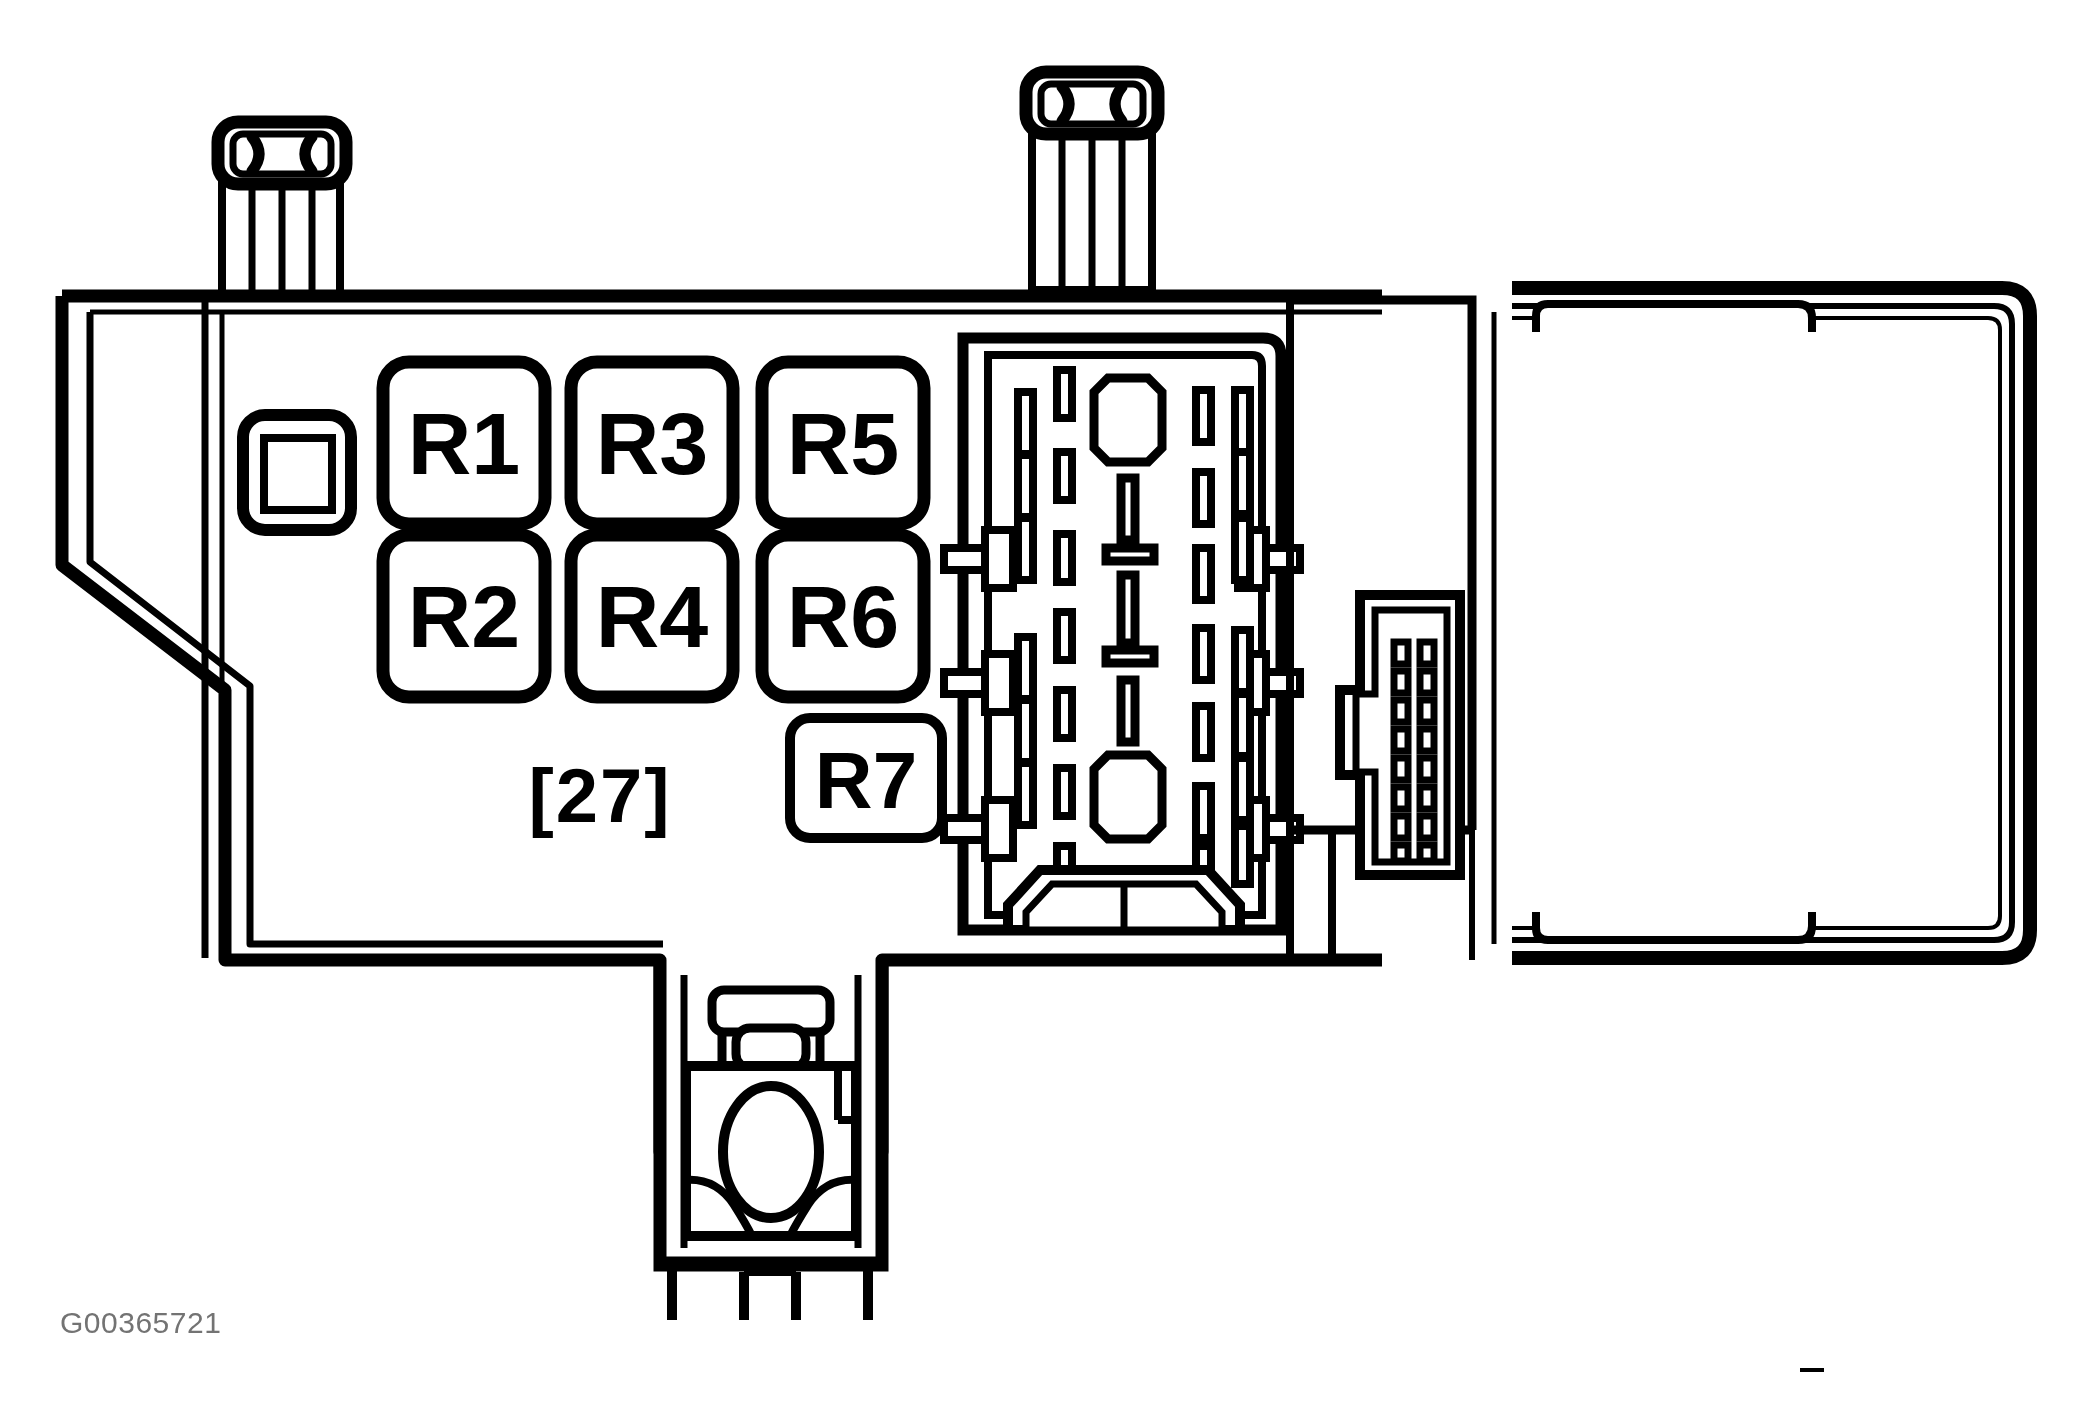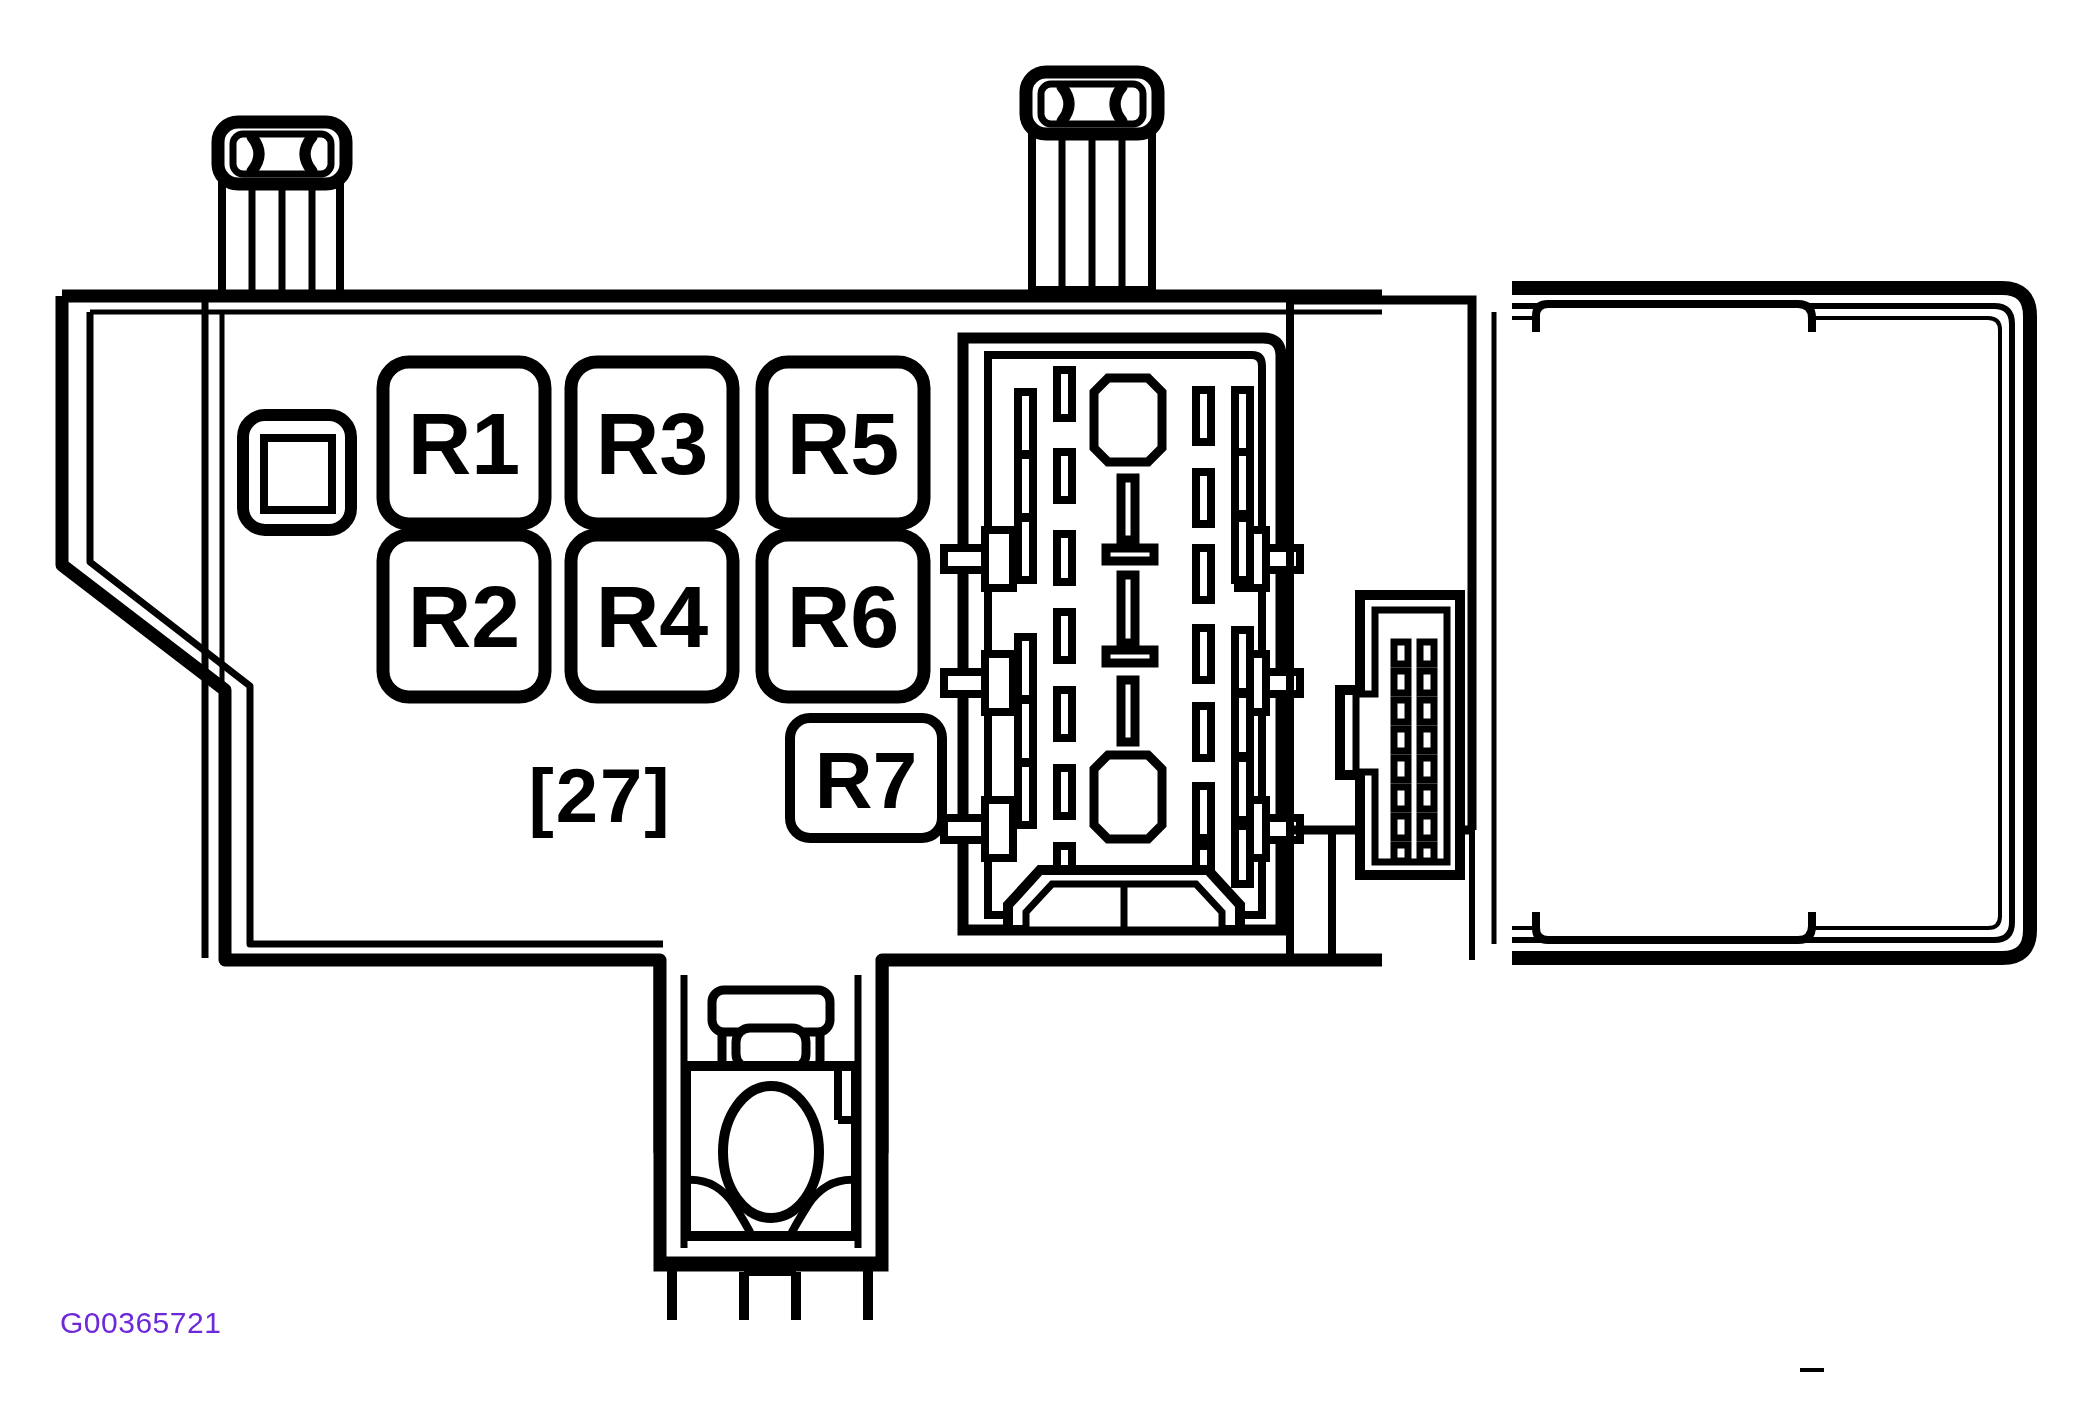--- a/index.html
+++ b/index.html
@@ -1,20 +1,20 @@
 <!DOCTYPE html>
 <html><head>
 <meta charset="utf-8">
 <style>
   html,body{margin:0;padding:0;background:#ffffff;}
   body{width:2084px;height:1427px;overflow:hidden;
        font-family:"Liberation Sans","DejaVu Sans",sans-serif;}
   #stage{position:relative;width:2084px;height:1427px;background:#fff;}
   #svg-root{position:absolute;left:0;top:0;width:2084px;height:1427px;display:block;}
-  .cap{position:absolute;left:60px;top:1306px;font-size:30px;color:#6d28d9;
+  .cap{position:absolute;left:60px;top:1306px;font-size:30px;color:#737373;
        letter-spacing:0.5px;font-family:"Liberation Sans","DejaVu Sans",sans-serif;
        white-space:nowrap;}
   text{font-family:"Liberation Sans","DejaVu Sans",sans-serif;}
 </style>
 </head>
 <body>
 
 <div id="stage">
 
   <svg id="svg-root" viewBox="0 0 2084 1427" xmlns="http://www.w3.org/2000/svg">

